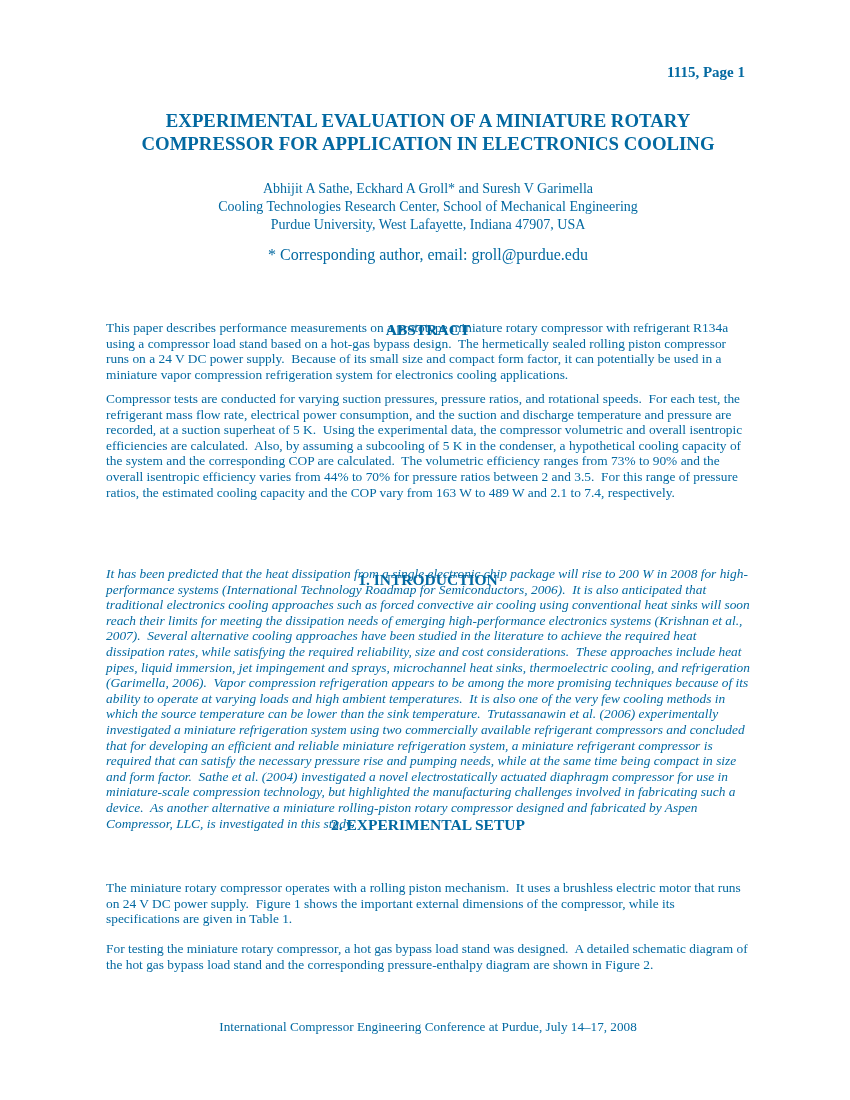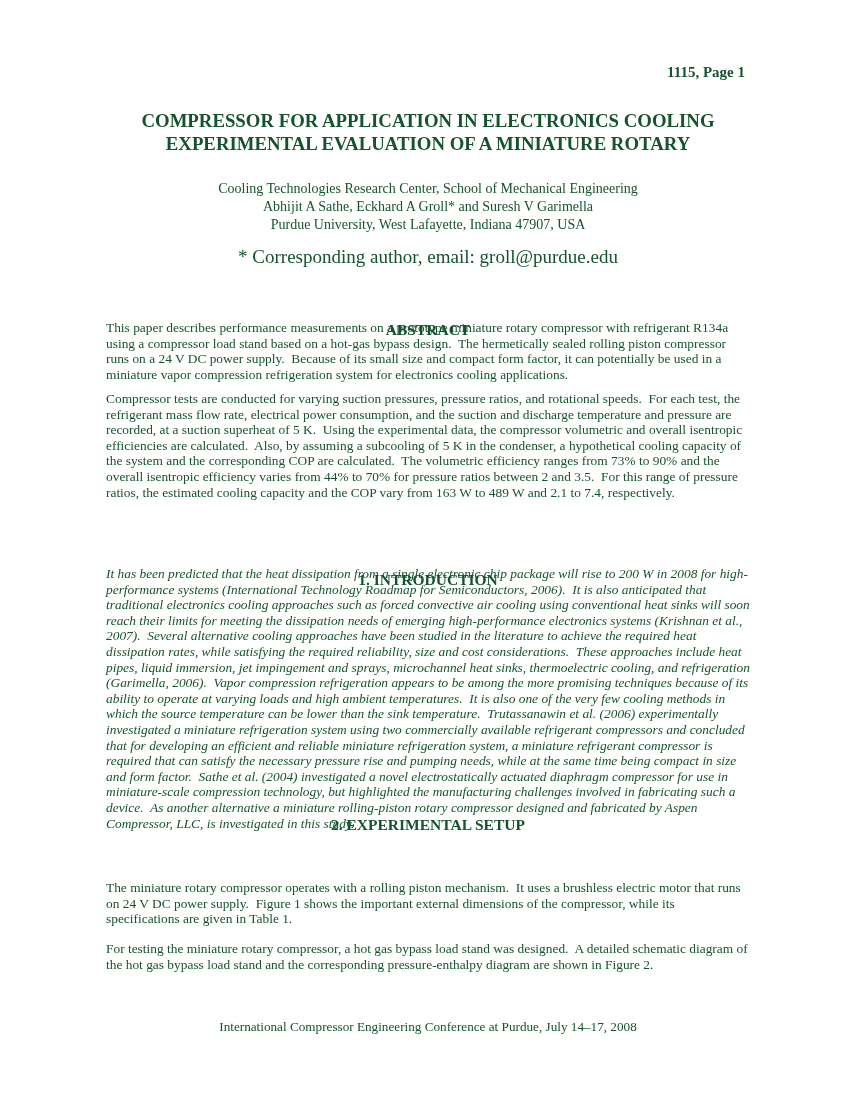--- a/index.html
+++ b/index.html
@@ -1,21 +1,21 @@
 <!DOCTYPE html>
 <html><head>
 <meta charset="utf-8">
 <style>
   html, body { margin: 0; padding: 0; background: #ffffff; }
   .page {
     position: relative;
     width: 850px;
     height: 1100px;
     background: #ffffff;
-    color: #14532d;
+    color: #0369a1;
     font-family: "Liberation Serif", "DejaVu Serif", serif;
     overflow: hidden;
   }
   .block {
     position: absolute;
     left: 106px;
     width: 644px;
   }
   .page-header {
     top: 64px;
@@ -34,21 +34,21 @@
   }
   .authors-block {
     top: 180px;
     text-align: center;
     font-size: 14px;
     line-height: 18px;
   }
   .corresponding {
     top: 246px;
     text-align: center;
-    font-size: 19px;
+    font-size: 16px;
   }
   .section-heading {
     text-align: center;
     font-weight: bold;
     font-size: 15.5px;
   }
   .h-abstract { top: 288px; margin-top: 33px; }
   .h-intro    { top: 571px; }
   .h-setup    { top: 816px; }
   .body-text {
@@ -69,27 +69,27 @@
   }
 </style>
 </head>
 <body>
 
 <div class="page">
 
   <div class="block page-header">1115, Page 1</div>
 
   <div class="block paper-title">
+    <div>EXPERIMENTAL EVALUATION OF A MINIATURE ROTARY</div>
     <div>COMPRESSOR FOR APPLICATION IN ELECTRONICS COOLING</div>
-    <div>EXPERIMENTAL EVALUATION OF A MINIATURE ROTARY</div>
   </div>
 
   <div class="block authors-block">
+    <div>Abhijit A Sathe, Eckhard A Groll* and Suresh V Garimella</div>
     <div>Cooling Technologies Research Center, School of Mechanical Engineering</div>
-    <div>Abhijit A Sathe, Eckhard A Groll* and Suresh V Garimella</div>
     <div>Purdue University, West Lafayette, Indiana 47907, USA</div>
   </div>
 
   <div class="block corresponding">* Corresponding author, email: groll@purdue.edu</div>
 
   <div class="block section-heading h-abstract">ABSTRACT</div>
 
   <div class="block body-text abs-p1">This paper describes performance measurements on a prototype miniature rotary compressor with refrigerant R134a using a compressor load stand based on a hot-gas bypass design.  The hermetically sealed rolling piston compressor runs on a 24 V DC power supply.  Because of its small size and compact form factor, it can potentially be used in a miniature vapor compression refrigeration system for electronics cooling applications.</div>
 
   <div class="block body-text abs-p2">Compressor tests are conducted for varying suction pressures, pressure ratios, and rotational speeds.  For each test, the refrigerant mass flow rate, electrical power consumption, and the suction and discharge temperature and pressure are recorded, at a suction superheat of 5 K.  Using the experimental data, the compressor volumetric and overall isentropic efficiencies are calculated.  Also, by assuming a subcooling of 5 K in the condenser, a hypothetical cooling capacity of the system and the corresponding COP are calculated.  The volumetric efficiency ranges from 73% to 90% and the overall isentropic efficiency varies from 44% to 70% for pressure ratios between 2 and 3.5.  For this range of pressure ratios, the estimated cooling capacity and the COP vary from 163 W to 489 W and 2.1 to 7.4, respectively.</div>

